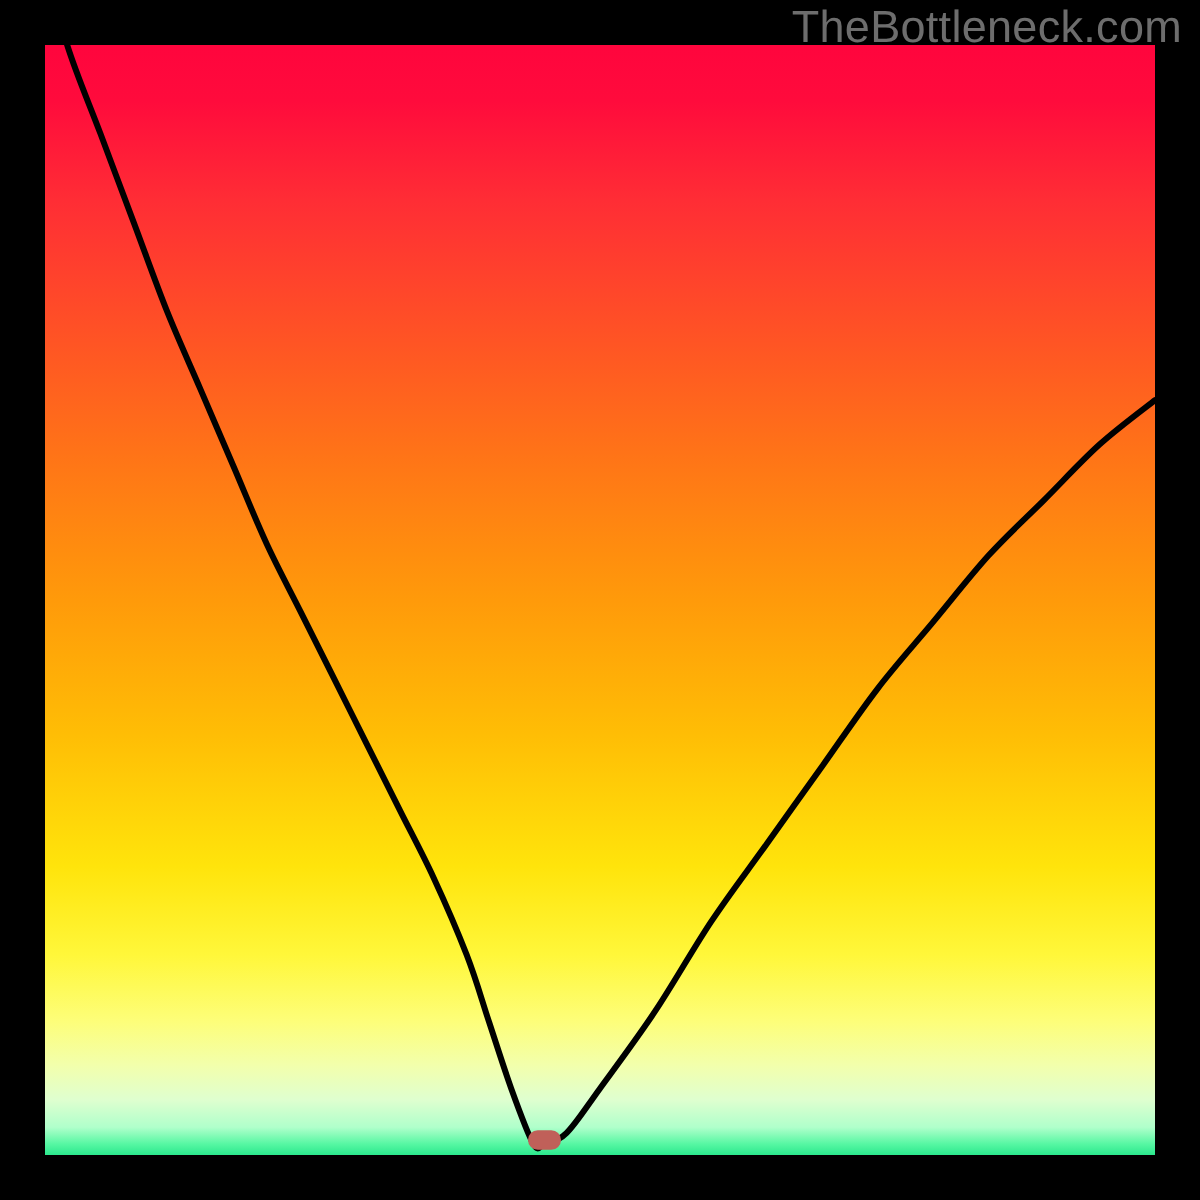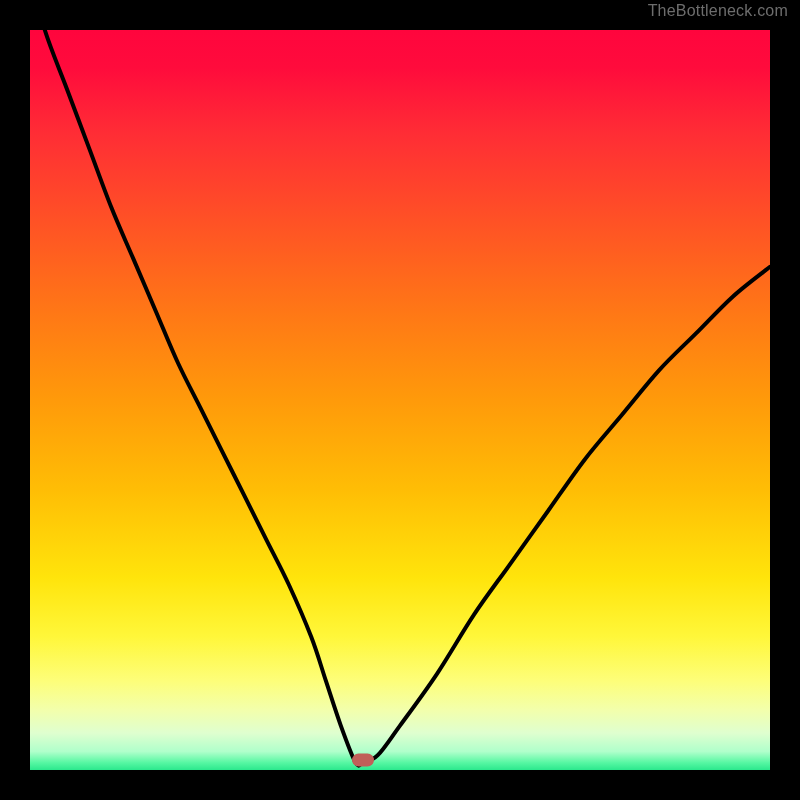--- a/index.html
+++ b/index.html
@@ -17,21 +17,21 @@
     left: 0;
     width: 800px;
     height: 800px;
     background: #000;
   }
   .watermark {
     position: absolute;
     top: 2px;
     right: 12px;
     color: #6d6d6d;
-    font-size: 16px;
+    font-size: 30px;
     letter-spacing: 0.2px;
     font-weight: 500;
   }
   .plot {
     position: absolute;
     left: 30px;
     top: 30px;
     width: 740px;
     height: 740px;
   }

